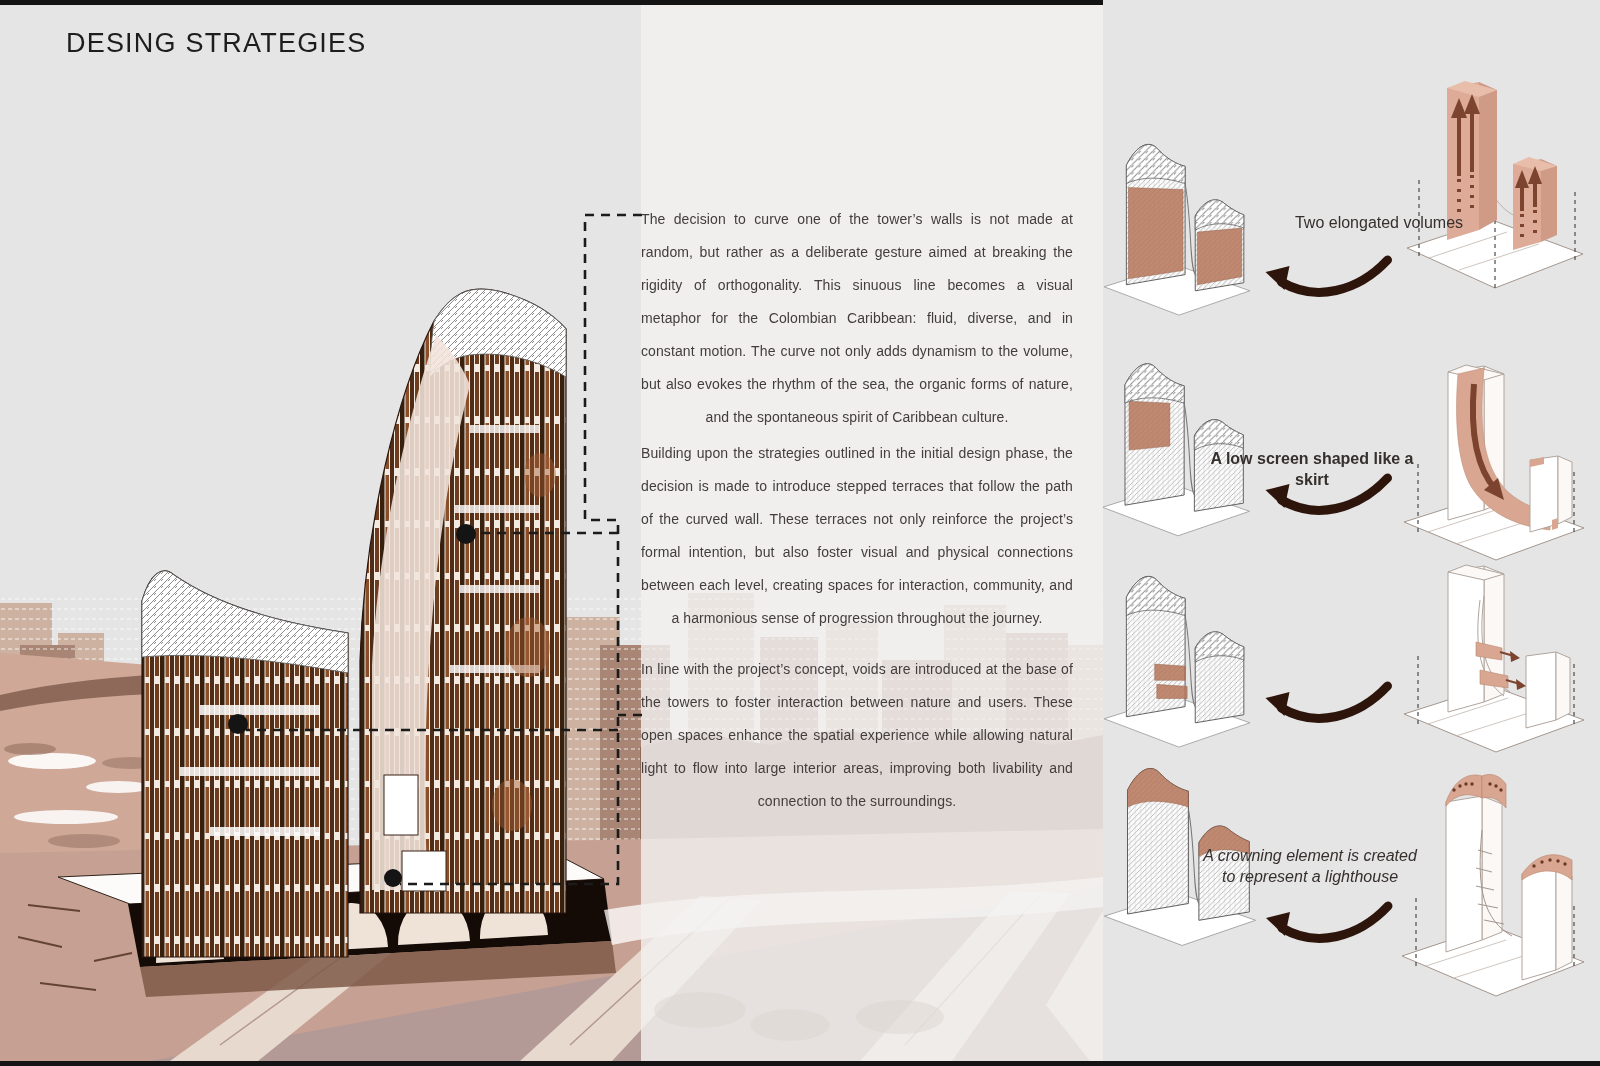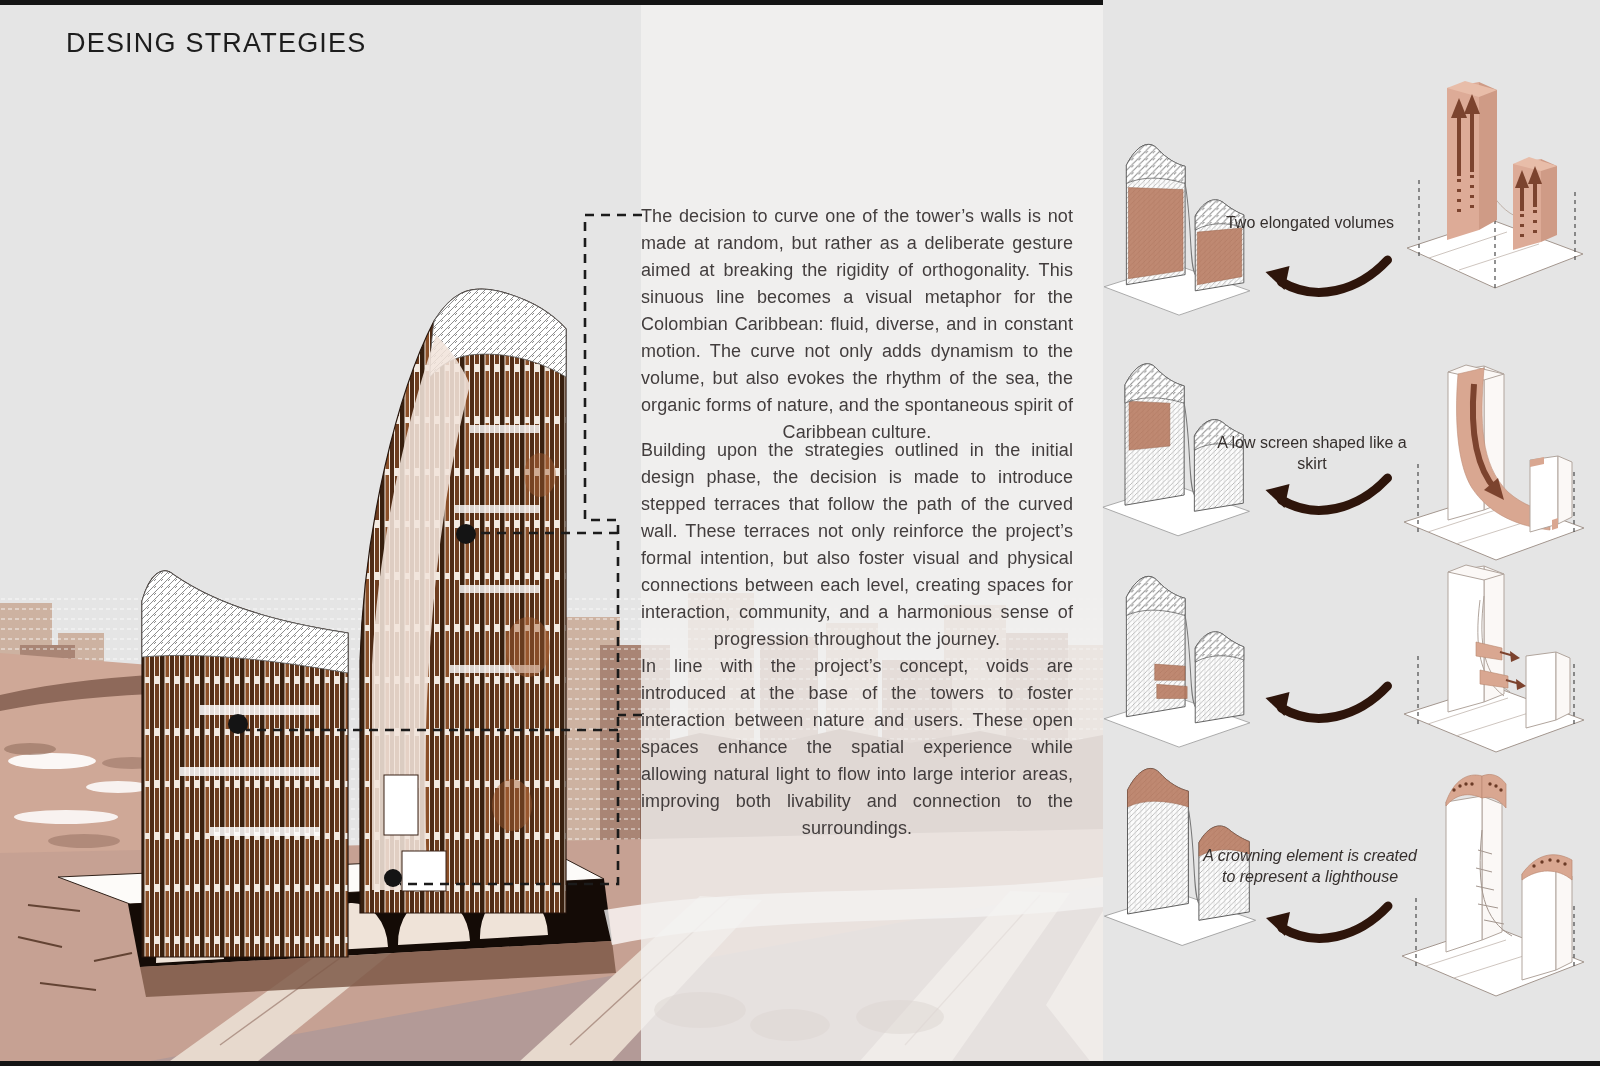--- a/index.html
+++ b/index.html
@@ -4,21 +4,21 @@
 <style>
   html,body{margin:0;padding:0;background:#ffffff;}
   #board{position:relative;width:1600px;height:1066px;background:#e5e5e5;overflow:hidden;
          font-family:"Liberation Sans", sans-serif;}
   .abs{position:absolute;}
   .bar{background:#141414;}
   .title{position:absolute;left:66px;top:28px;font-size:27px;letter-spacing:1.2px;
          color:#1d1d1d;font-weight:500;}
   .panel{position:absolute;left:641px;top:5px;width:462px;height:1056px;
          background:rgba(242,240,239,0.82);}
-  .para{position:absolute;left:641px;width:432px;font-size:18px;line-height:27px;
+  .para{position:absolute;left:641px;width:432px;font-size:14px;line-height:33px;
         color:#423d3d;text-align:justify;text-align-last:center;letter-spacing:0.1px;z-index:6;}
   .slabel{position:absolute;width:214px;text-align:center;font-size:16px;line-height:21px;
           color:#352f2d;font-weight:500;z-index:3;}
   svg{display:block;}
 </style>
 </head>
 <body>
 
 <div id="board">
 
@@ -171,21 +171,21 @@
     <path d="M30,42 C40,22 52,17 60,25 C70,36 80,41 88,43 L88,150 L30,160 Z" fill="url(#hatchT)" stroke="#555" stroke-width="0.9"></path>
     <path d="M98,92 C107,76 118,73 126,79 C133,85 141,89 146,91 L146,158 L98,166 Z" fill="url(#hatchT)" stroke="#555" stroke-width="0.9"></path>
     <g fill="#b5755a" opacity="0.85" stroke="#8a4f34" stroke-width="0.5">
       <polygon points="32,64 86,66 86,146 32,154"></polygon>
         <polygon points="100,108 144,104 144,152 100,160"></polygon>
     </g>
     <path d="M30,42 C40,22 52,17 60,25 C70,36 80,41 88,43 L88,60 C68,54 48,52 30,60 Z" fill="url(#graysk)" stroke="#555" stroke-width="0.7"></path>
     <path d="M98,92 C107,76 118,73 126,79 C133,85 141,89 146,91 L146,104 C131,98 112,98 98,106 Z" fill="url(#graysk)" stroke="#555" stroke-width="0.7"></path>
     <path d="M88,60 C95,100 92,140 98,150" stroke="#777" fill="none"></path>
   </svg>
-  <div class="slabel" style="left:1203px;top:212px;">Two elongated volumes</div>
+  <div class="slabel" style="left:1272px;top:212px;">Two elongated volumes</div>
   <svg class="abs" style="left:1255px;top:252px;" width="145" height="58" viewBox="0 0 140 58">
     <path d="M130,8 C100,40 58,50 24,30" stroke="#2e150b" stroke-width="9" fill="none" stroke-linecap="round"></path>
     <polygon points="8,20 32,14 27,38" fill="#2e150b"></polygon>
   </svg>
   <svg class="abs" style="left:1388px;top:52px;" width="212" height="270" viewBox="0 0 210 270">
     <polygon points="18,196 103,168 194,202 106,236" fill="#ffffff" stroke="#a3968e"></polygon>
     <path d="M40,206 L118,180 M70,218 L150,192" stroke="#c2b6ae" stroke-width="0.8" fill="none"></path>
     <path d="M30,128 L30,206 M186,140 L186,208 M106,160 L106,238" stroke="#4a4a4a" stroke-width="1.2" stroke-dasharray="4 4" fill="none"></path>
     <path d="M90,60 C86,110 98,150 126,164" stroke="#beb0a7" fill="none"></path>
     <polygon points="90,30 108,38 108,168 90,178" fill="#cf9b86"></polygon>
@@ -214,21 +214,21 @@
     <polygon points="8,162 78,140 152,166 82,190" fill="#ffffff" stroke="#999999" stroke-width="0.8"></polygon>
     <path d="M30,42 C40,22 52,17 60,25 C70,36 80,41 88,43 L88,150 L30,160 Z" fill="url(#hatchT)" stroke="#555" stroke-width="0.9"></path>
     <path d="M98,92 C107,76 118,73 126,79 C133,85 141,89 146,91 L146,158 L98,166 Z" fill="url(#hatchT)" stroke="#555" stroke-width="0.9"></path>
     <g fill="#b5755a" opacity="0.85" stroke="#8a4f34" stroke-width="0.5">
       <polygon points="34,58 74,60 74,102 34,106"></polygon>
     </g>
     <path d="M30,42 C40,22 52,17 60,25 C70,36 80,41 88,43 L88,60 C68,54 48,52 30,60 Z" fill="url(#graysk)" stroke="#555" stroke-width="0.7"></path>
     <path d="M98,92 C107,76 118,73 126,79 C133,85 141,89 146,91 L146,104 C131,98 112,98 98,106 Z" fill="url(#graysk)" stroke="#555" stroke-width="0.7"></path>
     <path d="M88,60 C95,100 92,140 98,150" stroke="#777" fill="none"></path>
   </svg>
-  <div class="slabel" style="left:1205px;top:432px;">A low screen shaped like a skirt</div>
+  <div class="slabel" style="left:1205px;top:448px;font-weight:bold;">A low screen shaped like a skirt</div>
   <svg class="abs" style="left:1255px;top:470px;" width="145" height="58" viewBox="0 0 140 58">
     <path d="M130,8 C100,40 58,50 24,30" stroke="#2e150b" stroke-width="9" fill="none" stroke-linecap="round"></path>
     <polygon points="8,20 32,14 27,38" fill="#2e150b"></polygon>
   </svg>
   <svg class="abs" style="left:1392px;top:352px;" width="205" height="240" viewBox="0 0 205 240">
     <polygon points="12,170 100,142 192,176 104,208" fill="#ffffff" stroke="#a3968e"></polygon>
     <path d="M36,180 L116,154 M64,192 L146,166" stroke="#c2b6ae" stroke-width="0.8" fill="none"></path>
     <path d="M26,112 L26,180 M182,120 L182,182" stroke="#4a4a4a" stroke-width="1.2" stroke-dasharray="4 4" fill="none"></path>
     <polygon points="92,14 112,22 112,150 92,158" fill="#fbf8f6" stroke="#b1a59d"></polygon>
     <polygon points="56,20 92,14 92,158 56,168" fill="#ffffff" stroke="#b1a59d"></polygon>

